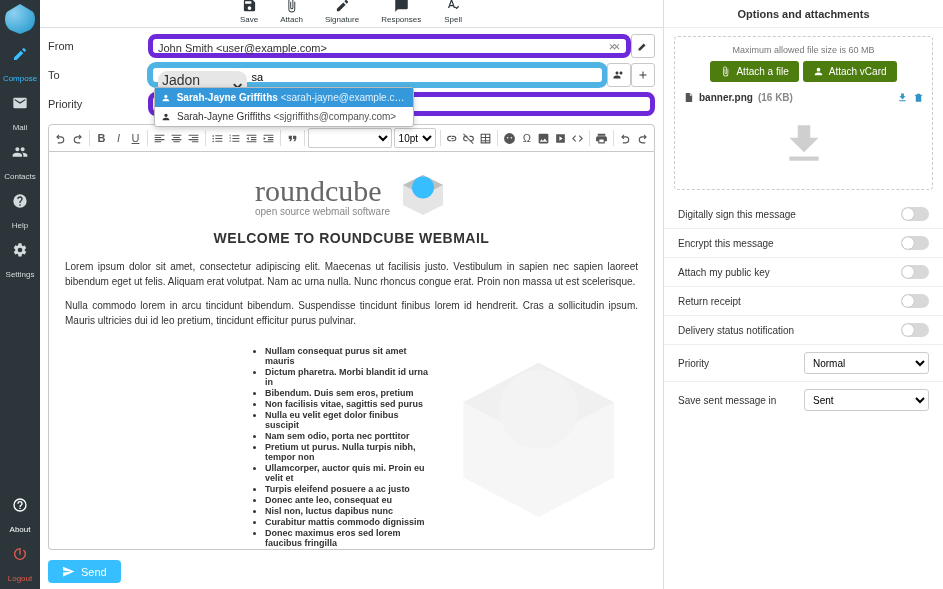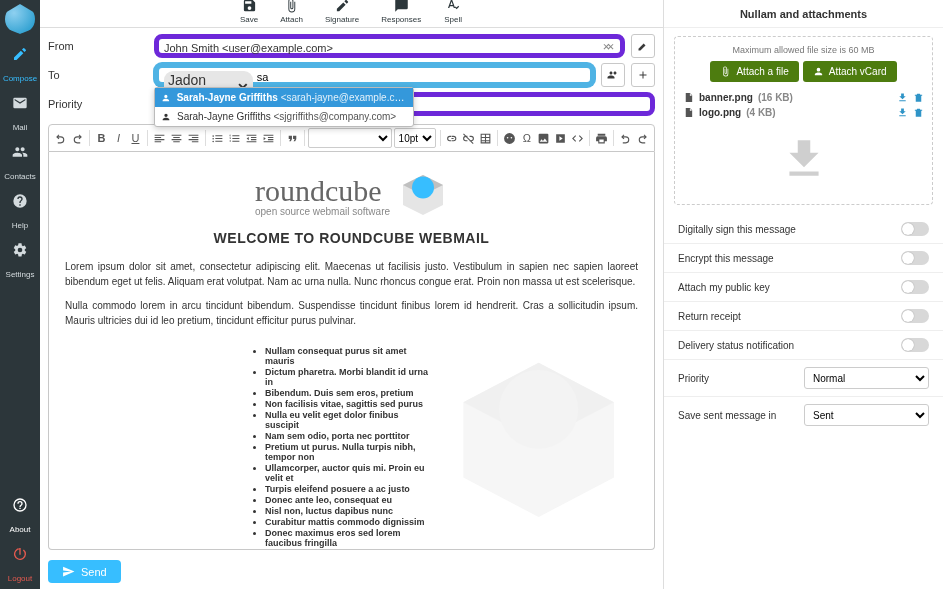--- a/index.html
+++ b/index.html
@@ -17,21 +17,21 @@
   .side-item.logout { color:#e55a4f;}
   
   .main { flex:1; display:flex; flex-direction:column; min-width:0;}
   .topbar { height:28px; border-bottom:1px solid #ddd; display:flex; justify-content:center; align-items:flex-end; padding-bottom:3px;}
   .top-actions { display:flex; gap:22px;}
   .top-action { display:flex; flex-direction:column; align-items:center; gap:2px; color:#2c363a; cursor:pointer;}
   .top-action svg{width:15px;height:15px;fill:currentColor;}
   .top-action span{font-size:8px;}
   .top-action-wrap{display:flex;align-items:flex-start;gap:1px;}
   .form-area{padding:6px 8px;display:flex;flex-direction:column;gap:5px;}
-  .row{display:flex;align-items:center;gap:6px;position:relative;}
+  .row{display:flex;align-items:center;position:relative;}
   .row label{width:100px;font-size:11px;color:#333;}
   .pill-input{flex:1;display:flex;align-items:flex-start;gap:4px;border:5px solid #6d28d9;border-radius:8px;padding:3px 5px;height:24px;font-size:11px;background:#fff;min-width:0;}
   .pill-input.focused{border-color:#4fb3e4;box-shadow:0 0 0 1px #4fb3e4;}
   .pill-input select,.pill-input input{border:none;outline:none;width:100%;font-size:11px;background:transparent;}
   .chip{background:#e6e6e6;border-radius:9px;padding:1px 4px;display:flex;align-items:center;gap:3px;font-size:14px;}
   .chip .x{font-weight:bold;cursor:pointer;}
   .icon-btn{width:24px;height:24px;border:1px solid #c8c8c8;border-radius:3px;display:flex;align-items:center;justify-content:center;cursor:pointer;background:#fff;}
   .icon-btn svg{width:12px;height:12px;fill:#3a3a3a;}
   .from-select{position:relative;}
   .from-select:after{content:"";position:absolute;right:8px;top:50%;width:6px;height:6px;border-right:1px solid #888;border-bottom:1px solid #888;transform:translateY(-70%) rotate(45deg);}
@@ -414,21 +414,21 @@
     <button class="send-btn">
       <svg viewBox="0 0 24 24">
           <path d="M2 21l21-9L2 3v7l15 2-15 2v7z"></path>
         </svg>
       <span>Send</span>
     </button>
   </div>
 </div>
 
 <div class="right">
-  <h3>Nullam and attachments</h3>
+  <h3>Options and attachments</h3>
   <div class="attach-area">
     <div class="hint">Maximum allowed file size is 60 MB</div>
     <div class="att-btns">
       <button class="att-btn">
           <svg viewBox="0 0 24 24">
             <path d="M16.5 6v11.5a4 4 0 01-8 0V5a2.5 2.5 0 015 0v10.5a1 1 0 01-2 0V6H10v9.5a2.5 2.5 0 005 0V5a4 4 0 00-8 0v12.5a5.5 5.5 0 0011 0V6h-1.5z"></path>
           </svg>
           <span>Attach a file</span>
         </button>
       <button class="att-btn">
@@ -446,34 +446,20 @@
           <span class="fname">banner.png</span> 
           <span class="fsize">(16 KB)</span>
           <span class="spacer"></span>
           <svg class="dl" viewBox="0 0 24 24">
             <path d="M5 20h14v-2H5v2zM19 9h-4V3H9v6H5l7 7 7-7z"></path>
           </svg>
           <svg class="del" viewBox="0 0 24 24">
             <path d="M6 7h12v14H6zM9 4h6l1 2h4v2H4V6h4z"></path>
           </svg>
         </div>
-        <div class="att-row">
-          <svg viewBox="0 0 24 24" style="fill:#555">
-            <path d="M6 2h9l5 5v15H6V2zm9 1.5V8h4.5L15 3.5z"></path>
-          </svg>
-          <span class="fname">logo.png</span> 
-          <span class="fsize">(4 KB)</span>
-          <span class="spacer"></span>
-          <svg class="dl" viewBox="0 0 24 24">
-            <path d="M5 20h14v-2H5v2zM19 9h-4V3H9v6H5l7 7 7-7z"></path>
-          </svg>
-          <svg class="del" viewBox="0 0 24 24">
-            <path d="M6 7h12v14H6zM9 4h6l1 2h4v2H4V6h4z"></path>
-          </svg>
-        </div>
       </div>
     <div class="drop-icon">
       <svg viewBox="0 0 24 24">
           <path d="M19 9h-4V3H9v6H5l7 7 7-7zM5 18v2h14v-2H5z"></path>
         </svg>
     </div>
   </div>
   <div class="opts">
     <div class="opt-row">
         <span>Digitally sign this message</span>

